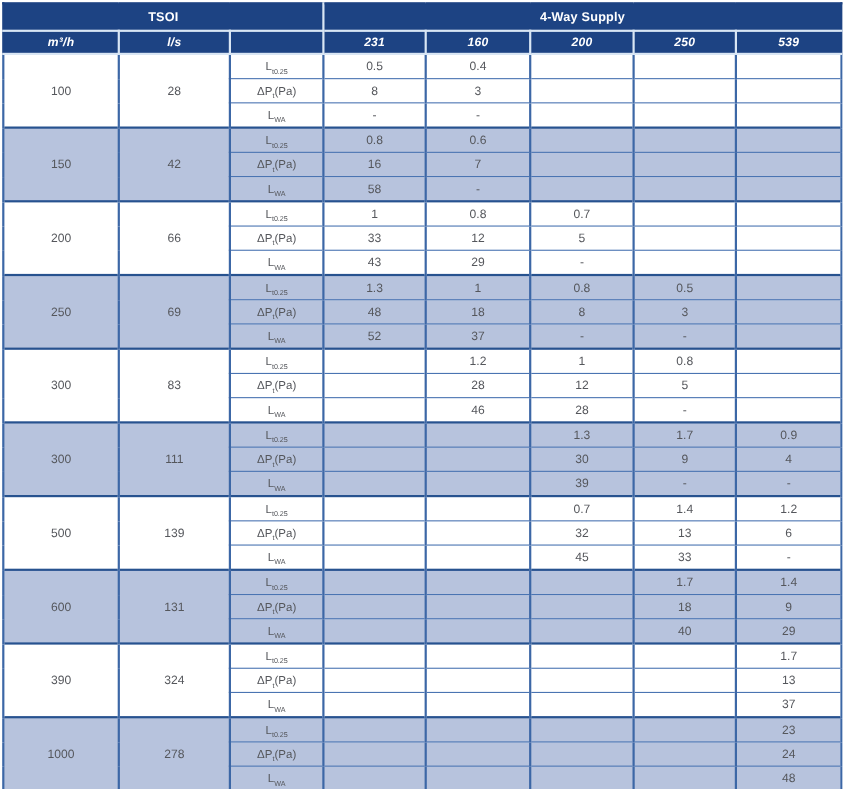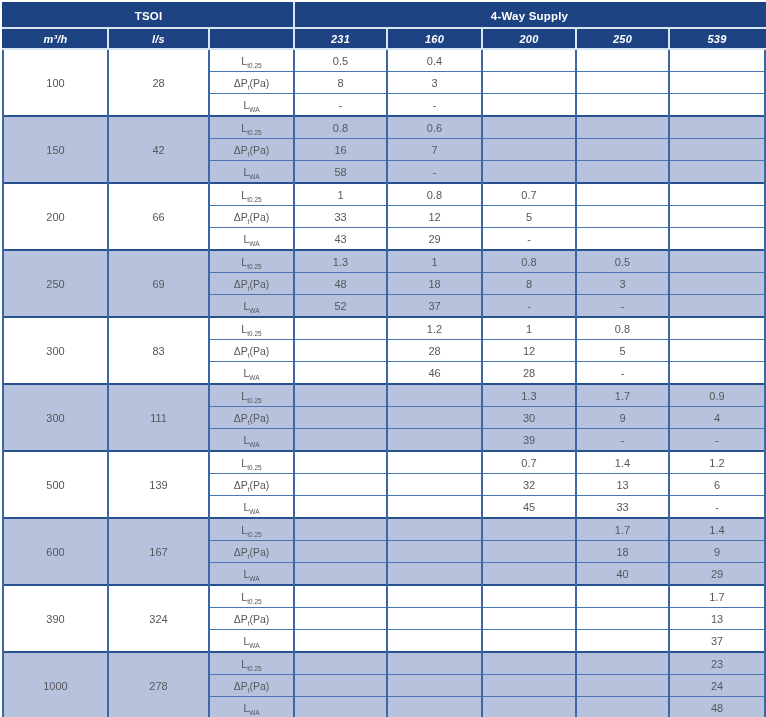--- a/index.html
+++ b/index.html
@@ -260,21 +260,21 @@
         <tr class="plain">
           <td class="metric">L<sub>WA</sub></td>
           <td class="val"></td>
           <td class="val"></td>
           <td class="val">45</td>
           <td class="val">33</td>
           <td class="val">-</td>
         </tr>
         <tr class="shaded group-start">
           <td rowspan="3" class="flow">600</td>
-          <td rowspan="3" class="flow">167</td>
+          <td rowspan="3" class="flow">131</td>
           <td class="metric">L<sub>t0.25</sub></td>
           <td class="val"></td>
           <td class="val"></td>
           <td class="val"></td>
           <td class="val">1.7</td>
           <td class="val">1.4</td>
         </tr>
         <tr class="shaded">
           <td class="metric">ΔP<sub>t</sub>(Pa)</td>
           <td class="val"></td>

